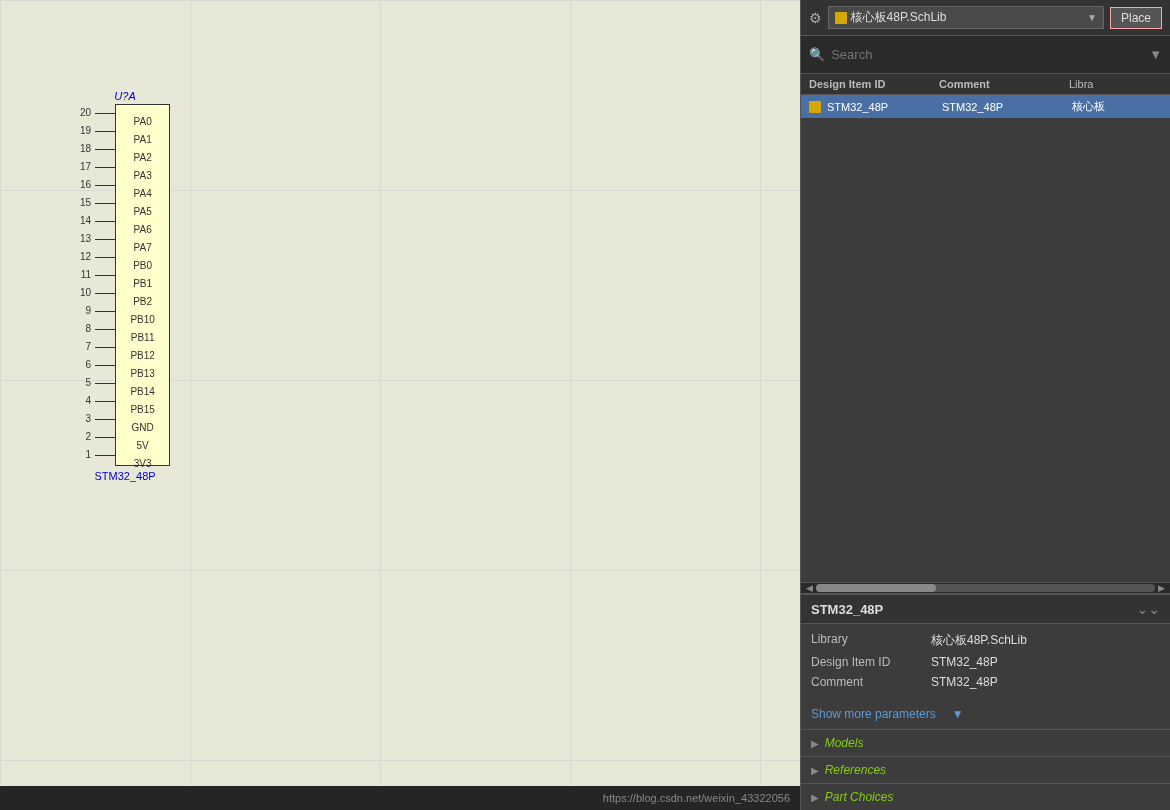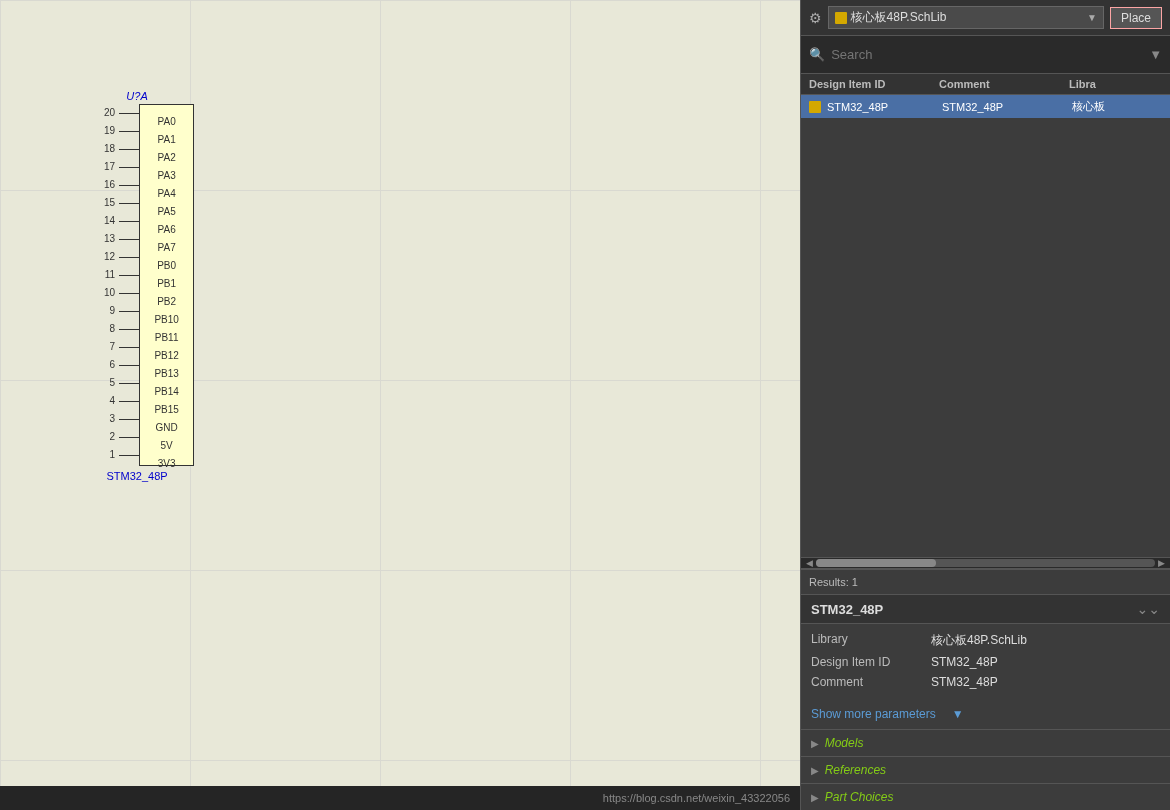--- a/index.html
+++ b/index.html
@@ -60,21 +60,20 @@
       display: flex;
       flex-direction: row;
       align-items: stretch;
     }
 
     .pin-numbers-left {
       display: flex;
       flex-direction: column;
       justify-content: flex-start;
       padding-right: 2px;
-      margin-left: 24px;
     }
 
     .pin-num {
       height: 18px;
       line-height: 18px;
       text-align: right;
       font-size: 10px;
       color: #333;
       padding-right: 2px;
     }
@@ -235,21 +234,21 @@
       width: 130px;
       font-size: 11px;
       color: #bbb;
       font-weight: bold;
     }
 
     .table-col-lib {
       flex: 1;
       font-size: 11px;
       color: #bbb;
-      font-weight: bold;
+      font-weight: normal;
     }
 
     .table-row-item {
       display: flex;
       align-items: center;
       background: #4a6fa5;
       padding: 4px 8px;
       cursor: pointer;
     }
 
@@ -554,21 +553,20 @@
     <div class="scroll-area-spacer"></div>
 
     <div class="h-scrollbar">
       <span class="h-scrollbar-arrow">◀</span>
       <div class="h-scrollbar-track">
         <div class="h-scrollbar-thumb"></div>
       </div>
       <span class="h-scrollbar-arrow">▶</span>
     </div>
 
-    <div class="results-count">Results: 1</div>
 
     <div class="detail-panel">
       <div class="detail-header">
         <span class="detail-title">STM32_48P</span>
         <span class="detail-collapse-icon">⌄⌄</span>
       </div>
       <div class="detail-rows">
         <div class="detail-row">
           <span class="detail-key">Library</span>
           <span class="detail-value">核心板48P.SchLib</span>

